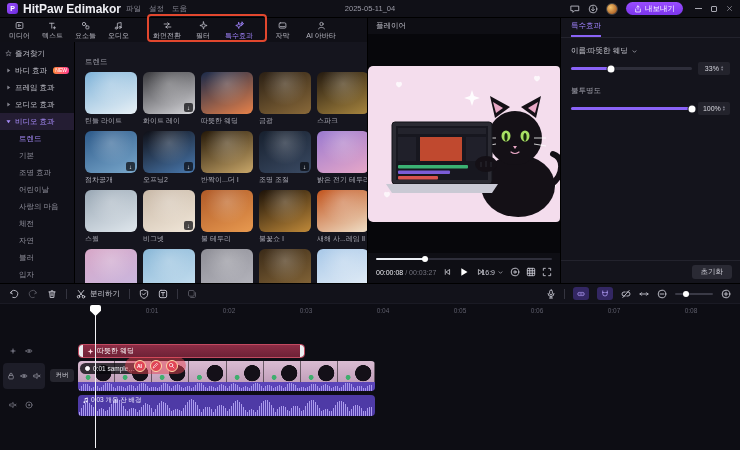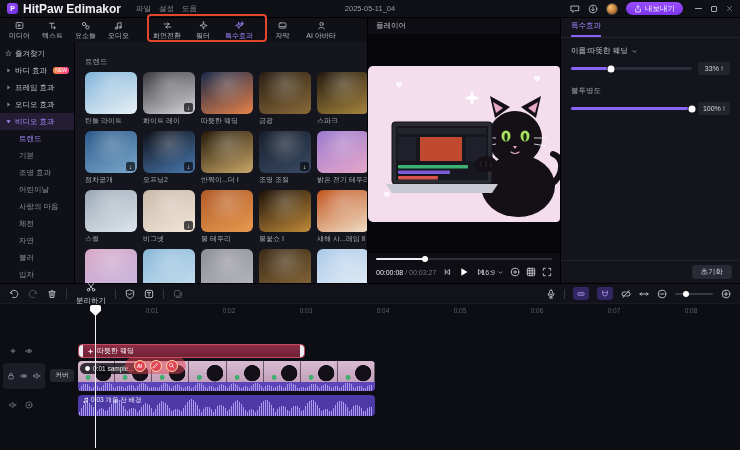--- a/index.html
+++ b/index.html
@@ -10,21 +10,21 @@
     font-size:8px; position:relative;
   }
   [data-icon]{display:inline-flex; width:9px; height:9px; flex:none;}
   [data-icon] svg{width:100%; height:100%; display:block;}
   .i7{width:7px;height:7px}.i8{width:8px;height:8px}.i10{width:10px;height:10px}
 
   
   .titlebar{height:18px; background:#101017; display:flex; align-items:center; padding:0 7px; gap:5px; position:relative; border-bottom:1px solid #000;}
   .logo{width:11px;height:11px;border-radius:3px;background:linear-gradient(135deg,#9a4dff,#6b2bd9);display:flex;align-items:center;justify-content:center;color:#fff;font-size:7px;font-weight:bold;}
   .app-name{color:#f0f0f5;font-weight:bold;font-size:12px;}
-  .menu{display:flex;gap:8px;margin-left:10px;color:#8a8a96;font-size:7.5px;align-items:flex-end;}
+  .menu{display:flex;gap:8px;margin-left:0;color:#8a8a96;font-size:7.5px;align-items:flex-end;}
   .tb-date{position:absolute;left:50%;transform:translateX(-50%);color:#9a9aa6;font-size:7.5px;}
   .tb-right{margin-left:auto;display:flex;align-items:center;gap:8px;color:#b8b8c2;}
   .avatar{width:12px;height:12px;border-radius:50%;background:radial-gradient(circle at 35% 35%,#f3c26b,#b56a2c 70%,#6e3d17);border:1px solid #444;}
   .export-btn{height:13px;padding:0 8px;border-radius:8px;background:linear-gradient(180deg,#9a4dff,#7b35ec);display:flex;align-items:center;gap:3px;color:#fff;font-size:7.5px;}
   .win-btns{display:flex;align-items:center;gap:9px;margin-left:4px;color:#a8a8b2;}
   .win-min{width:7px;height:1px;background:#a8a8b2;}
   .win-max{width:6px;height:6px;border:1px solid #a8a8b2;border-radius:1px;}
 
   
   .main{display:flex;height:265px;position:relative;}
@@ -91,21 +91,21 @@
   .val-box{width:32px;height:13px;background:#23232c;border-radius:2px;display:flex;align-items:center;justify-content:center;gap:2px;color:#d8d8e0;font-size:7px;}
   .stepper{display:flex;flex-direction:column;line-height:.55;font-size:4.5px;color:#7a7a85;}
   .insp-footer{margin-top:auto;border-top:1px solid #23232d;padding:4px 8px;display:flex;justify-content:flex-end;}
   .reset-btn{background:#2a2a34;border-radius:3px;padding:2px 9px;color:#c9c9d2;font-size:7.5px;}
 
   
   .timeline{height:167px;background:#0d0d14;border-top:1px solid #000;position:relative;}
   .tl-toolbar{height:20px;display:flex;align-items:center;padding:0 9px;gap:9px;background:#12121a;border-bottom:1px solid #1a1a24;color:#c5c5cf;}
   .ttb-sep{width:1px;height:10px;background:#34343f;}
   .dim{color:#55555f;}
-  .split{display:flex;align-items:center;gap:4px;font-size:7.5px;color:#cfcfd8;flex-direction:column;}
+  .split{display:flex;align-items:center;gap:4px;font-size:7.5px;color:#cfcfd8;}
   .ttb-right{margin-left:auto;display:flex;align-items:center;gap:8px;}
   .ttb-act{width:16px;height:13px;border-radius:3px;background:#332763;color:#b9a3ff;display:flex;align-items:center;justify-content:center;}
   .zoom-slider{width:38px;height:2px;background:#3a3a46;border-radius:1px;position:relative;}
   .zoom-dot{position:absolute;left:30%;top:50%;transform:translate(-50%,-50%);width:6px;height:6px;border-radius:50%;background:#fff;}
   .tl-ruler{height:14px;position:relative;color:#5f5f6c;font-size:6.5px;}
   .tl-ruler .rl{position:absolute;top:3px;transform:translateX(-50%);}
   .tl-tracks{position:absolute;left:0;right:0;top:34px;bottom:0;}
   .hdr-icons{position:absolute;display:flex;gap:8px;color:#80808c;align-items:center;}
   .hdr-box{position:absolute;left:3px;top:45px;width:42px;height:26px;background:#1d1d28;border-radius:4px;display:flex;align-items:center;justify-content:center;gap:5px;color:#9a9aa6;}
   .cover-btn{position:absolute;left:50px;top:51px;width:24px;height:13px;background:#26262f;border-radius:3px;color:#d0d0d8;font-size:6.5px;display:flex;align-items:center;justify-content:center;}

